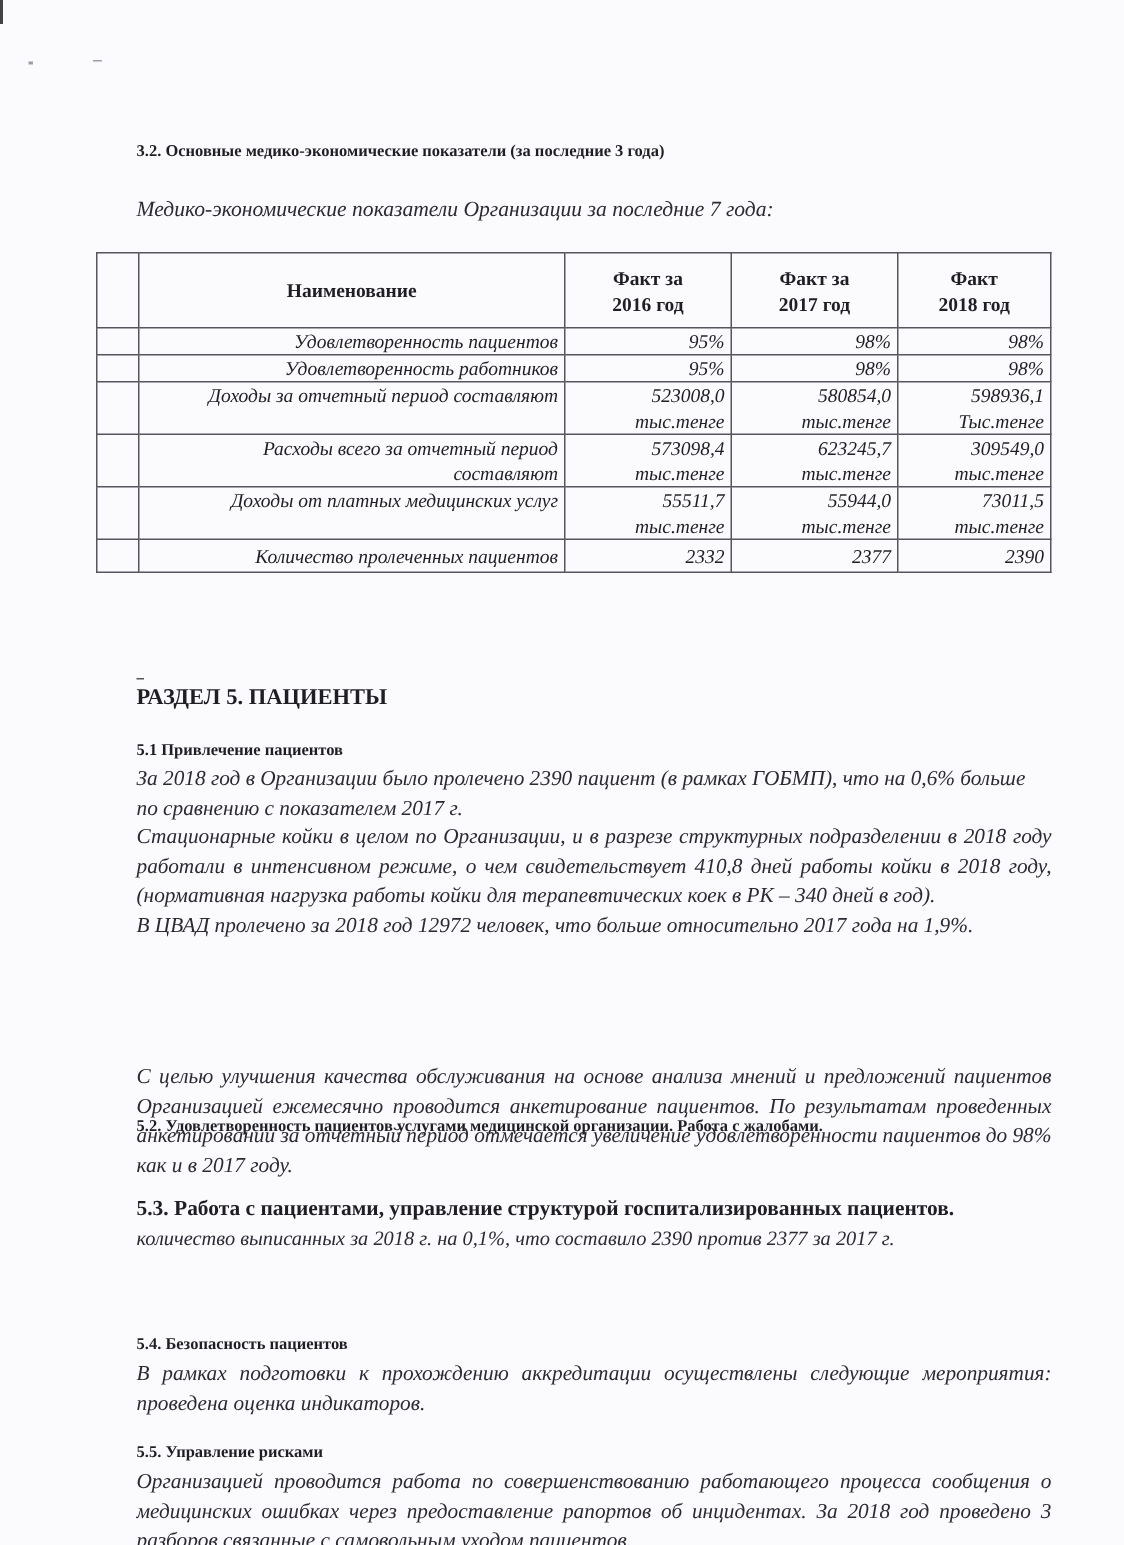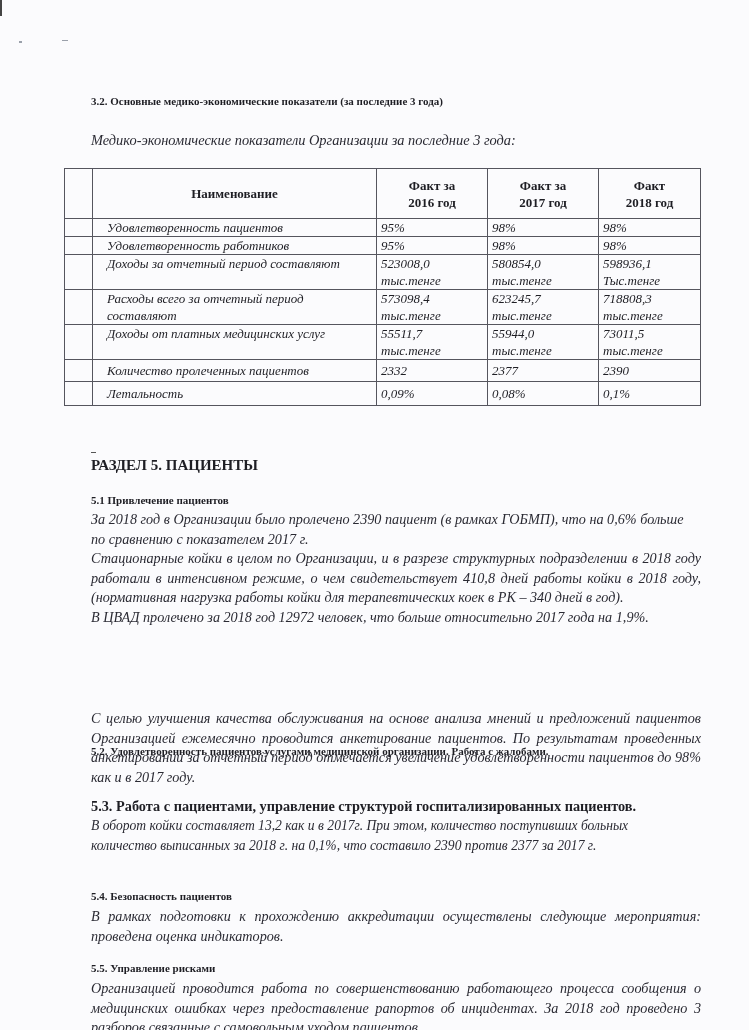--- a/index.html
+++ b/index.html
@@ -18,35 +18,36 @@
   .scan-mark { position: absolute; background: #9aa0aa; }
   table.grid {
     position: absolute; left: 64px; top: 168px;
     border-collapse: collapse;
     font-size: 13px;
   }
   table.grid td, table.grid th {
     border: 1px solid #55555e;
     padding: 0 4px;
     vertical-align: top;
+    text-align: right;
   }
   table.grid th { font-weight: bold; font-size: 13px; text-align: center; vertical-align: middle; line-height: 17px; }
   table.grid td.name { font-style: italic; line-height: 17px; padding-left: 14px; }
-  table.grid td.val { font-style: italic; text-align: left; line-height: 17px; }
+  table.grid td.val { font-style: italic; text-align: right; line-height: 17px; }
   .lead-dash { position: absolute; left: 91px; top: 452px; width: 5px; height: 1px; background: #555; }
 </style>
 </head>
 <body>
 
 <div class="scan-mark" style="left:0;top:0;width:2px;height:16px;background:#444;"></div>
 <div class="scan-mark" style="left:19px;top:41px;width:3px;height:2px;"></div>
 <div class="scan-mark" style="left:62px;top:40px;width:6px;height:1px;"></div>
 
 <div class="abs h-bold" style="left:91px;top:95px;">3.2. Основные медико-экономические показатели (за последние 3 года)</div>
-<div class="abs it" style="left:91px;top:132px;font-size:14.4px;color:#2a2a33;">Медико-экономические показатели Организации за последние 3 года:</div>
+<div class="abs it" style="left:91px;top:132px;font-size:14.4px;color:#2a2a33;">Медико-экономические показатели Организации за последние 7 года:</div>
 
 <table class="grid">
   <colgroup>
     <col style="width:28px">
     <col style="width:284px">
     <col style="width:111px">
     <col style="width:111px">
     <col style="width:102px">
   </colgroup>
   <tbody>
@@ -76,62 +77,54 @@
     <td class="name">Доходы за отчетный период составляют</td>
     <td class="val"><span>523008,0</span><br><span>тыс.тенге</span></td>
     <td class="val"><span>580854,0</span><br><span>тыс.тенге</span></td>
     <td class="val"><span>598936,1</span><br><span>Тыс.тенге</span></td>
   </tr>
   <tr style="height:35px;">
     <td></td>
     <td class="name"><span>Расходы всего за отчетный период</span><br><span>составляют</span></td>
     <td class="val"><span>573098,4</span><br><span>тыс.тенге</span></td>
     <td class="val"><span>623245,7</span><br><span>тыс.тенге</span></td>
-    <td class="val"><span>718808,3</span><br><span>тыс.тенге</span></td>
+    <td class="val"><span>309549,0</span><br><span>тыс.тенге</span></td>
   </tr>
   <tr style="height:35px;padding-left:38px;">
     <td></td>
     <td class="name">Доходы от платных медицинских услуг</td>
     <td class="val"><span>55511,7</span><br><span>тыс.тенге</span></td>
     <td class="val"><span>55944,0</span><br><span>тыс.тенге</span></td>
     <td class="val"><span>73011,5</span><br><span>тыс.тенге</span></td>
   </tr>
   <tr style="height:22px;">
     <td></td>
     <td class="name" style="vertical-align:middle;">Количество пролеченных пациентов</td>
     <td class="val" style="vertical-align:middle;">2332</td>
     <td class="val" style="vertical-align:middle;">2377</td>
     <td class="val" style="vertical-align:middle;">2390</td>
-  </tr>
-  <tr style="height:24px;">
-    <td></td>
-    <td class="name" style="vertical-align:middle;">Летальность</td>
-    <td class="val" style="vertical-align:middle;">0,09%</td>
-    <td class="val" style="vertical-align:middle;">0,08%</td>
-    <td class="val" style="vertical-align:middle;">0,1%</td>
   </tr>
 </tbody>
   </table>
 
 <div class="lead-dash"></div>
 <div class="abs" style="left:91px;top:457px;font-weight:bold;font-size:15px;">РАЗДЕЛ 5. ПАЦИЕНТЫ</div>
 
 <div class="abs h-bold" style="left:91px;top:494px;">5.1 Привлечение  пациентов</div>
 <div class="abs para" style="left:91px;top:510px;width:610px;">
   <div>За 2018 год в Организации было пролечено 2390 пациент (в рамках ГОБМП), что на 0,6% больше по сравнению с показателем 2017 г.</div>
   <div class="justify">Стационарные койки в целом по Организации, и в разрезе структурных подразделении в 2018 году работали в интенсивном режиме, о чем свидетельствует 410,8 дней работы койки в 2018 году, (нормативная нагрузка работы койки для терапевтических коек в РК – 340 дней в год).</div>
   <div class="justify">В ЦВАД пролечено за 2018 год 12972 человек, что больше относительно 2017 года на 1,9%.</div>
 </div>
 
 <div class="abs h-bold justify" style="left:91px;top:702px;width:610px;line-height:19px;margin-top:40px;">5.2. Удовлетворенность пациентов услугами медицинской организации. Работа с жалобами.</div>
 <div class="abs para justify" style="left:91px;top:709px;width:610px;">С целью улучшения качества обслуживания на основе анализа мнений и предложений пациентов Организацией ежемесячно проводится анкетирование пациентов. По результатам проведенных анкетировании за отчетный период отмечается увеличение удовлетворенности пациентов до 98% как и в  2017 году.</div>
 
 <div class="abs h-bold" style="left:91px;top:798px;font-size:14.3px;">5.3. Работа с пациентами, управление структурой госпитализированных пациентов.</div>
 <div class="abs para" style="left:91px;top:816px;width:620px;font-size:13.6px;">
-  <div>В оборот койки составляет 13,2 как и в 2017г. При этом, количество поступивших больных</div>
   <div>количество выписанных за 2018 г. на 0,1%, что составило 2390 против 2377 за 2017 г.</div>
 </div>
 
 <div class="abs h-bold" style="left:91px;top:890px;">5.4. Безопасность пациентов</div>
 <div class="abs para justify" style="left:91px;top:907px;width:610px;">В рамках подготовки к прохождению аккредитации осуществлены следующие мероприятия: проведена оценка  индикаторов.</div>
 
 <div class="abs h-bold" style="left:91px;top:962px;font-family:Liberation Serif, serif;">5.5. Управление рисками</div>
 <div class="abs para justify" style="left:91px;top:979px;width:610px;">Организацией проводится работа по совершенствованию работающего процесса сообщения о медицинских ошибках через предоставление рапортов об инцидентах. За 2018 год проведено 3 разборов связанные с самовольным уходом пациентов.</div>
 
 </body></html>

